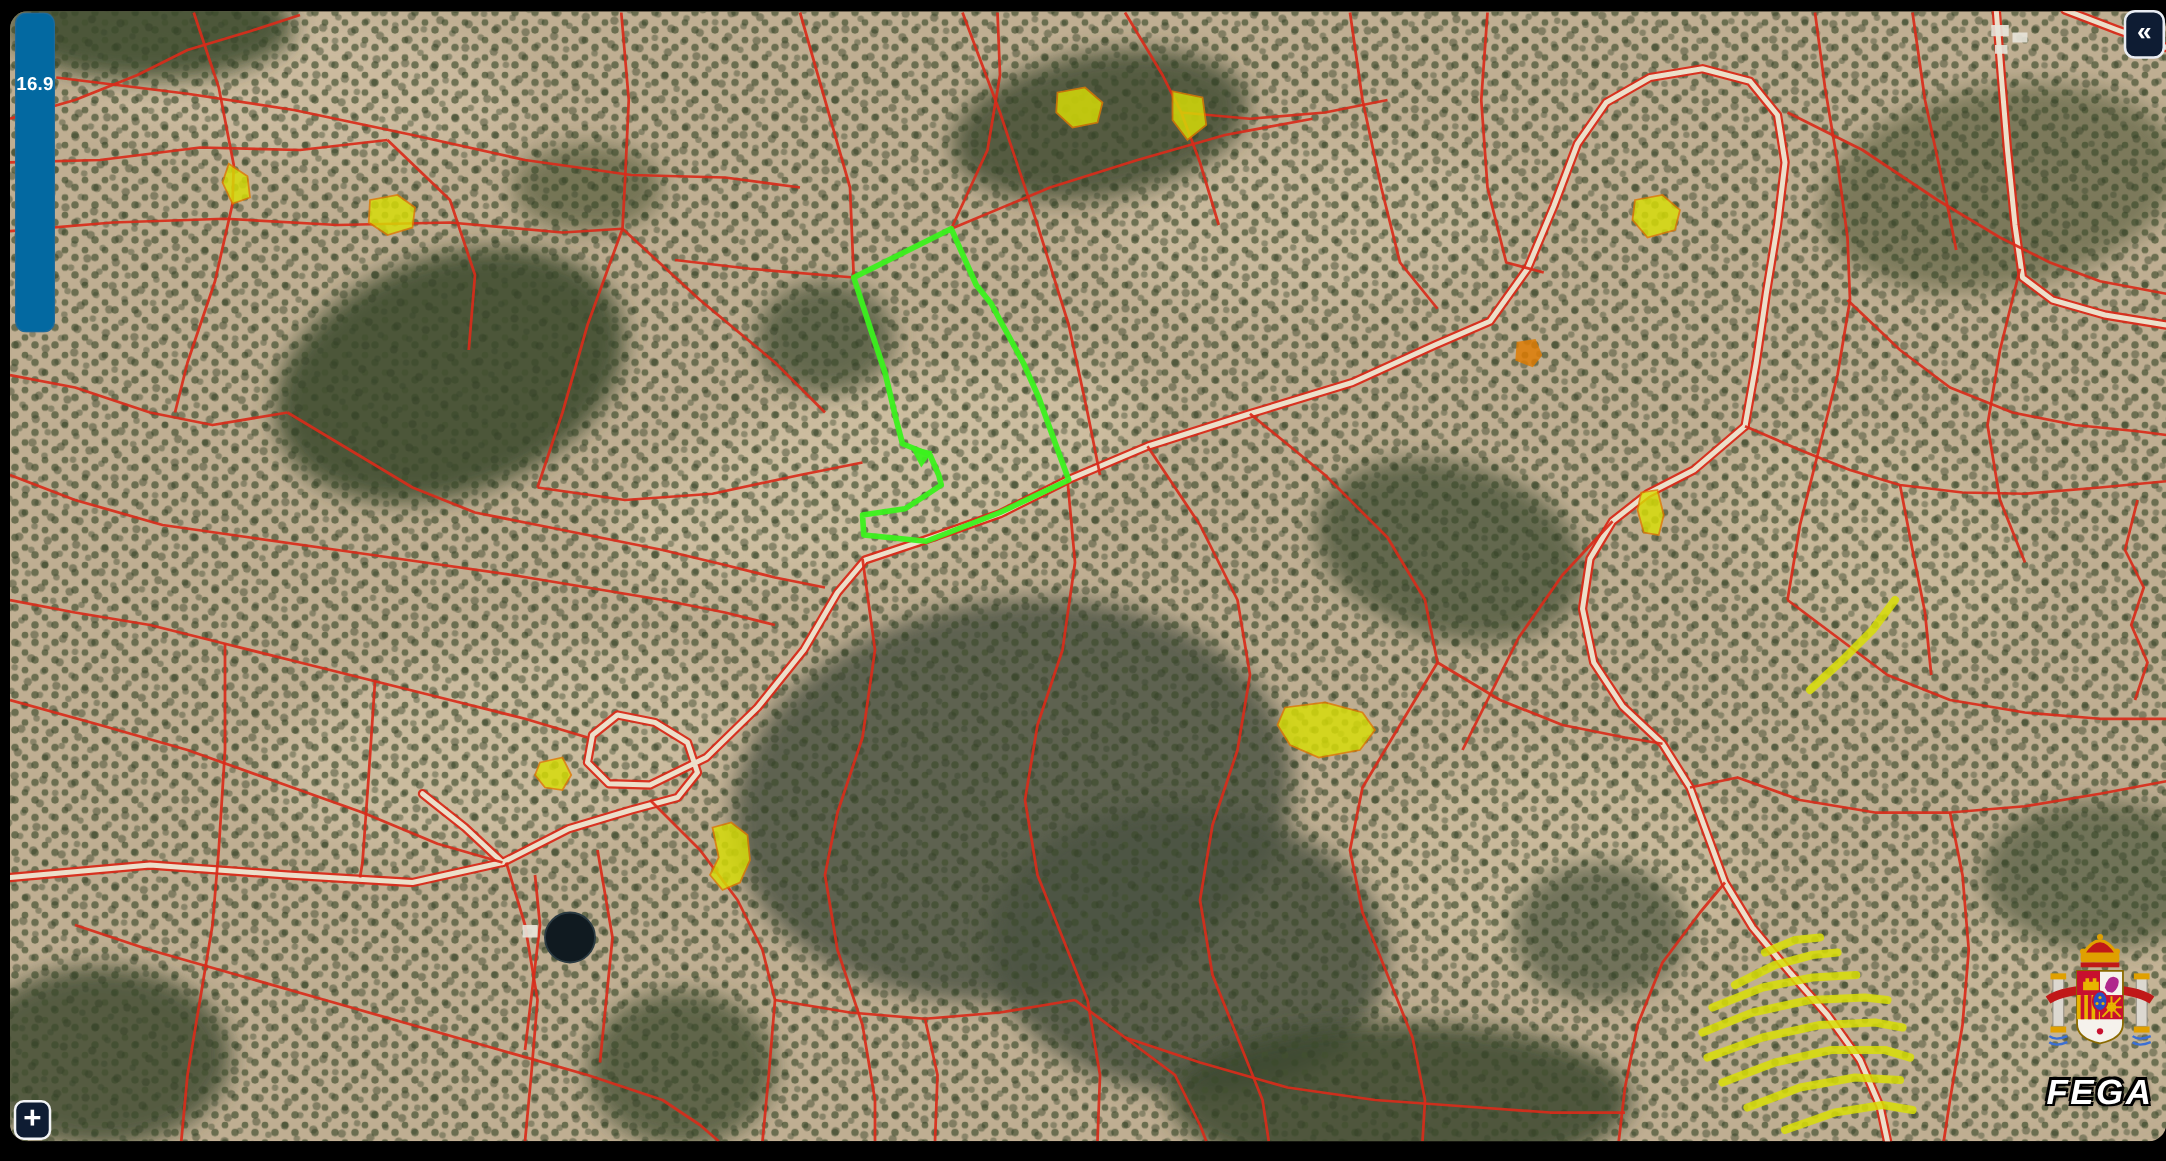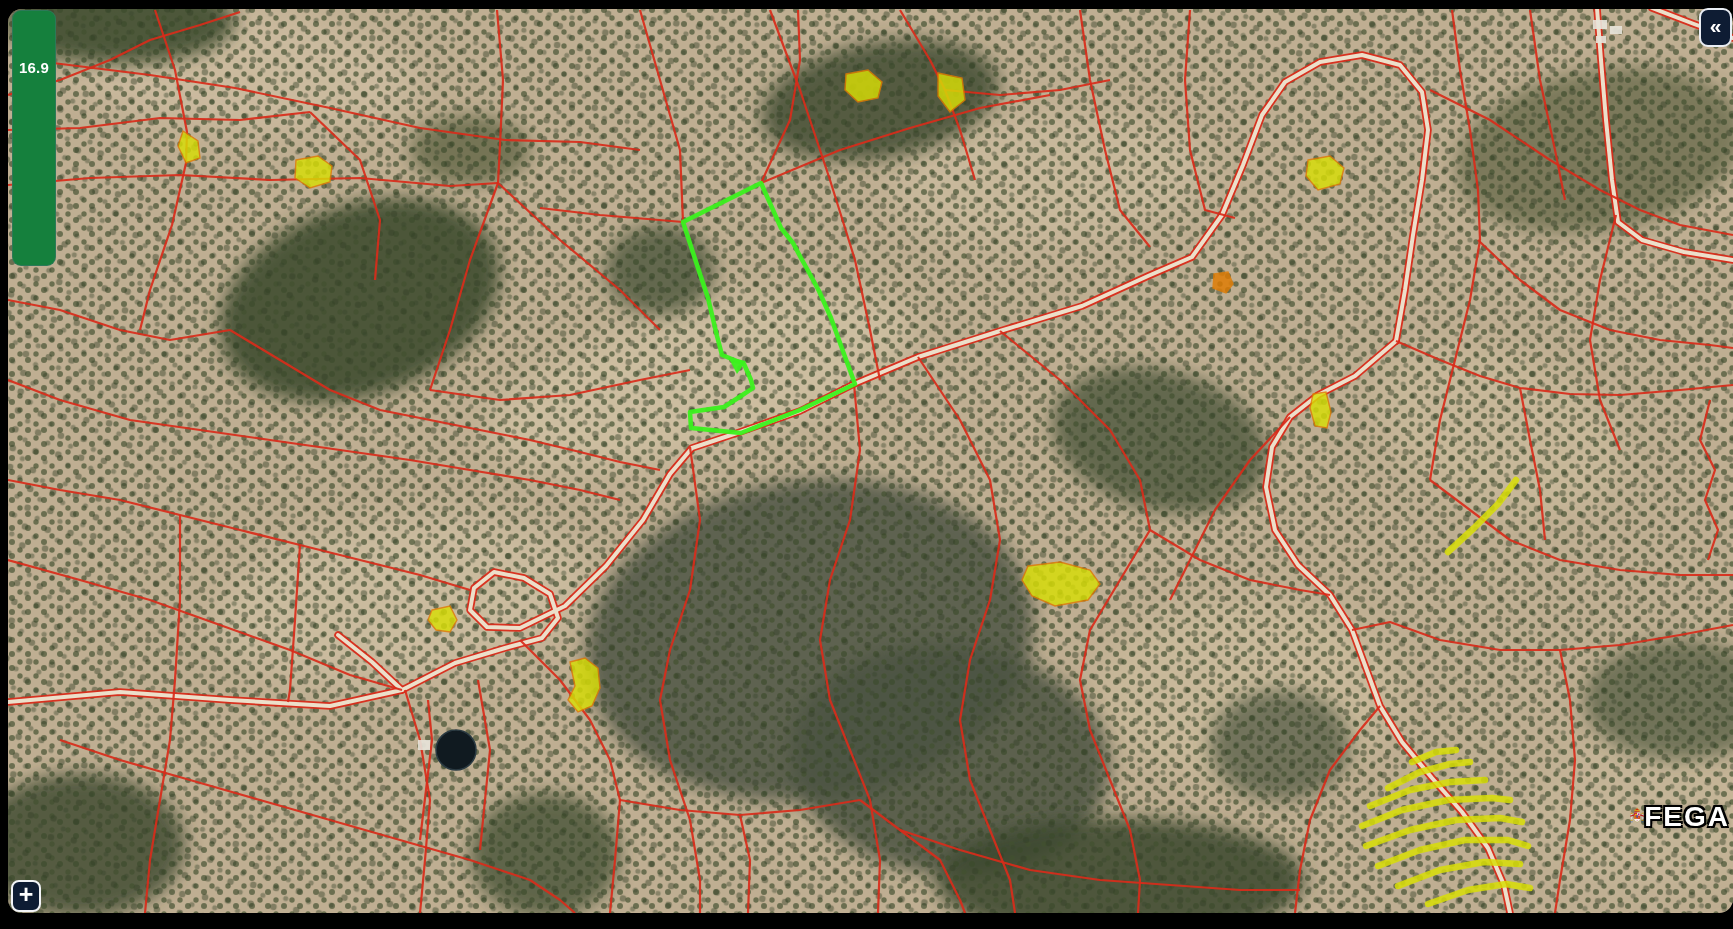--- a/index.html
+++ b/index.html
@@ -2,35 +2,35 @@
 <html><head>
 <meta charset="utf-8">
 <style>
   html,body{margin:0;padding:0;background:#000;}
   body{width:1733px;height:929px;position:relative;overflow:hidden;
        font-family:"Liberation Sans",sans-serif;}
   #map-wrap{position:absolute;left:0;top:0;width:1733px;height:929px;}
   svg{display:block;}
   
   .ctl{position:absolute;box-sizing:border-box;}
-  #zoom-panel{left:12px;top:10px;width:44px;height:256px;background:#15803d;
+  #zoom-panel{left:12px;top:10px;width:32px;height:256px;background:#0369a1;
       border:1px solid rgba(90,110,140,.35);border-radius:9px;
       display:flex;justify-content:center;align-items:flex-start;z-index:5;}
   #zoom-panel .val{margin-top:48px;color:#fff;font-size:15px;font-weight:bold;
       letter-spacing:.2px;}
   #collapse-btn{left:1699px;top:8px;width:33px;height:39px;background:#0e1c33;
       border:2px solid #e9edf4;border-radius:9px;color:#fff;font-size:21px;
       font-weight:bold;display:flex;align-items:center;justify-content:center;
       cursor:pointer;z-index:5;padding-bottom:3px;}
   #zoomin-btn{left:11px;top:880px;width:30px;height:32px;background:#0e1c33;
       border:2px solid #f2f4f7;border-radius:8px;color:#fff;font-size:25px;
       font-weight:bold;display:flex;align-items:center;justify-content:center;
       cursor:pointer;z-index:5;line-height:1;padding-bottom:4px;}
   #logo-box{left:1630px;top:740px;width:100px;height:152px;z-index:4;
-      display:flex;flex-direction:row;align-items:center;}
+      display:flex;flex-direction:column;align-items:center;font-style:italic;}
   #logo-text{color:#fff;font-size:28px;font-weight:bold;letter-spacing:2px;
       margin-top:2px;
       text-shadow:-2px -2px 0 #000,2px -2px 0 #000,-2px 2px 0 #000,2px 2px 0 #000,0 0 5px #000;}
 </style>
 </head>
 <body>
 
 <div id="map-wrap">
   <svg id="map-svg" width="1733" height="929" viewBox="0 0 1733 929">
     <defs>

